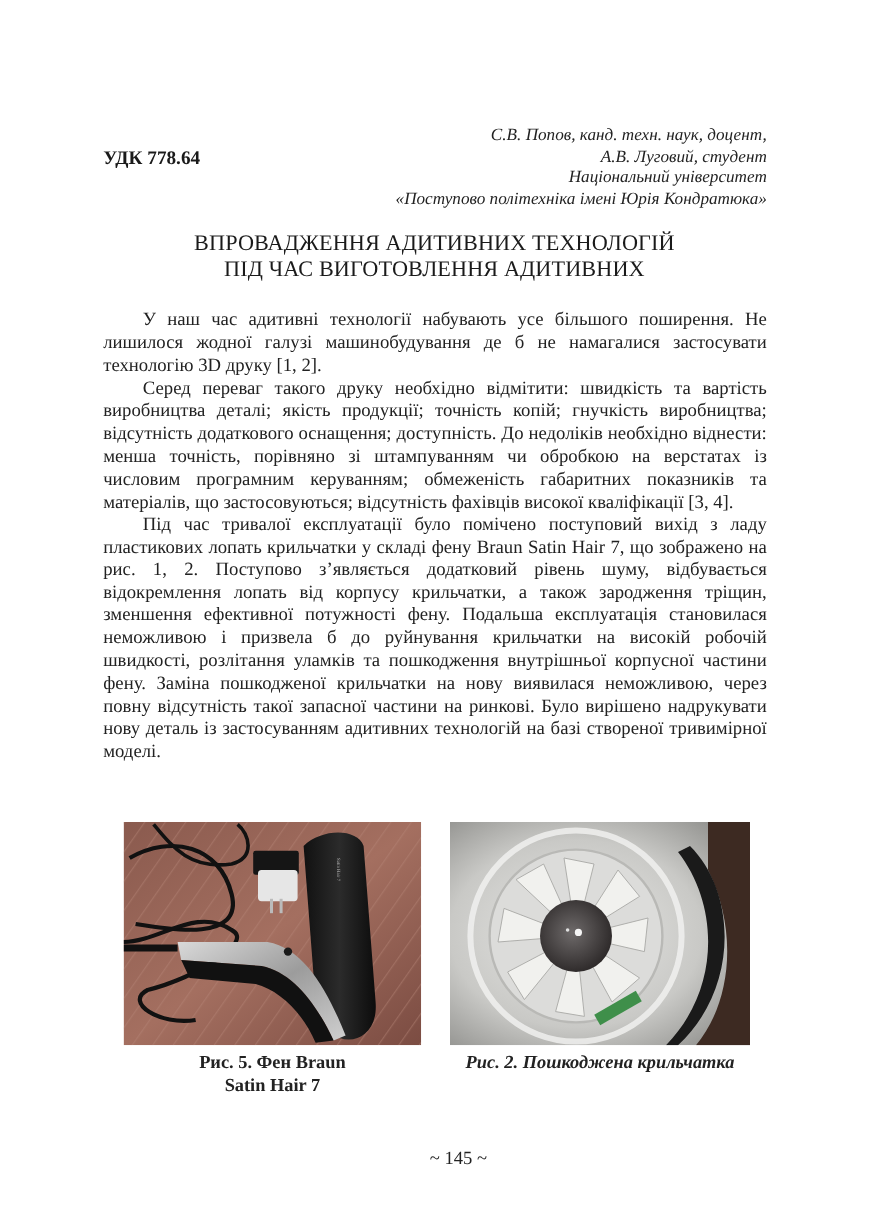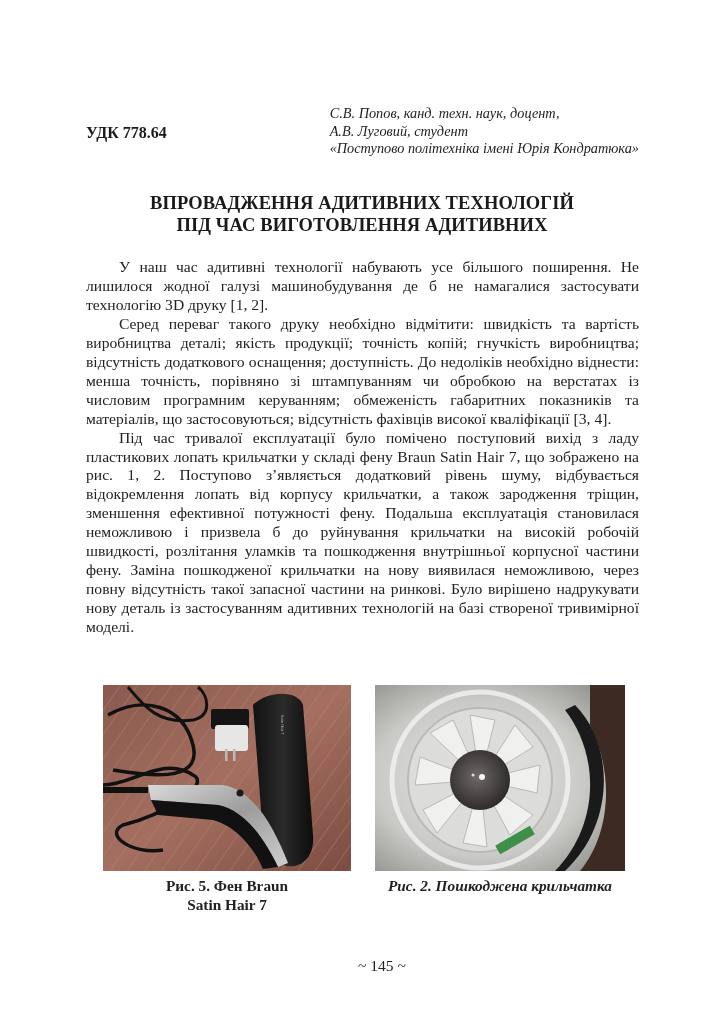--- a/index.html
+++ b/index.html
@@ -1,22 +1,22 @@
 <!DOCTYPE html>
 <html><head>
 <meta charset="utf-8">
 <style>
   html, body { margin: 0; padding: 0; background: #ffffff; }
   body { width: 724px; height: 1024px; position: relative; overflow: hidden;
          font-family: "Liberation Serif", "DejaVu Serif", serif; color: #1a1a1a; }
   .udk { position: absolute; left: 86px; top: 88px; font-weight: bold; font-size: 16px; margin-top: 36px; }
-  .authors { position: absolute; right: 85px; top: 105px; text-align: left;
+  .authors { position: absolute; right: 85px; top: 105px; text-align: right;
              font-style: italic; font-size: 14.3px; line-height: 17.5px; color: #222; }
   .title { position: absolute; left: 86px; width: 552px; top: 193px; text-align: center;
-           font-weight: bold; font-size: 18.5px; line-height: 21.5px; letter-spacing: 0.1px; }
+           font-weight: normal; font-size: 18.5px; line-height: 21.5px; letter-spacing: 0.1px; }
   .body-text { position: absolute; left: 86px; width: 553px; top: 258px;
                font-size: 15.6px; line-height: 18.95px; text-align: justify; color: #222; }
   .body-text p { margin: 0; text-indent: 33px; }
   .fig { position: absolute; top: 685px; }
   .fig1 { left: 103px; width: 248px; }
   .fig2 { left: 375px; width: 250px; }
   .fig .photo { width: 100%; height: 186px; display: block; }
   .caption { position: absolute; top: 876px; text-align: center; font-weight: bold;
              font-size: 15.3px; line-height: 19px; color: #222; }
   .cap1 { left: 103px; width: 248px; }
@@ -25,20 +25,21 @@
             font-size: 15.5px; color: #222; padding-left: 20px; }
 </style>
 </head>
 <body>
 
 <div class="udk">УДК 778.64</div>
 
 <div class="authors">
   <div>С.В. Попов, канд. техн. наук, доцент,</div>
   <div>А.В. Луговий, студент</div>
+  <div>Національний університет</div>
   <div>«Поступово політехніка імені Юрія Кондратюка»</div>
 </div>
 
 <div class="title">
   <div>ВПРОВАДЖЕННЯ АДИТИВНИХ ТЕХНОЛОГІЙ</div>
   <div>ПІД ЧАС ВИГОТОВЛЕННЯ АДИТИВНИХ</div>
 </div>
 
 <div class="body-text">
   <p>У наш час адитивні технології набувають усе більшого поширення. Не лишилося жодної галузі машинобудування де б не намагалися застосувати технологію 3D друку [1, 2].</p>

